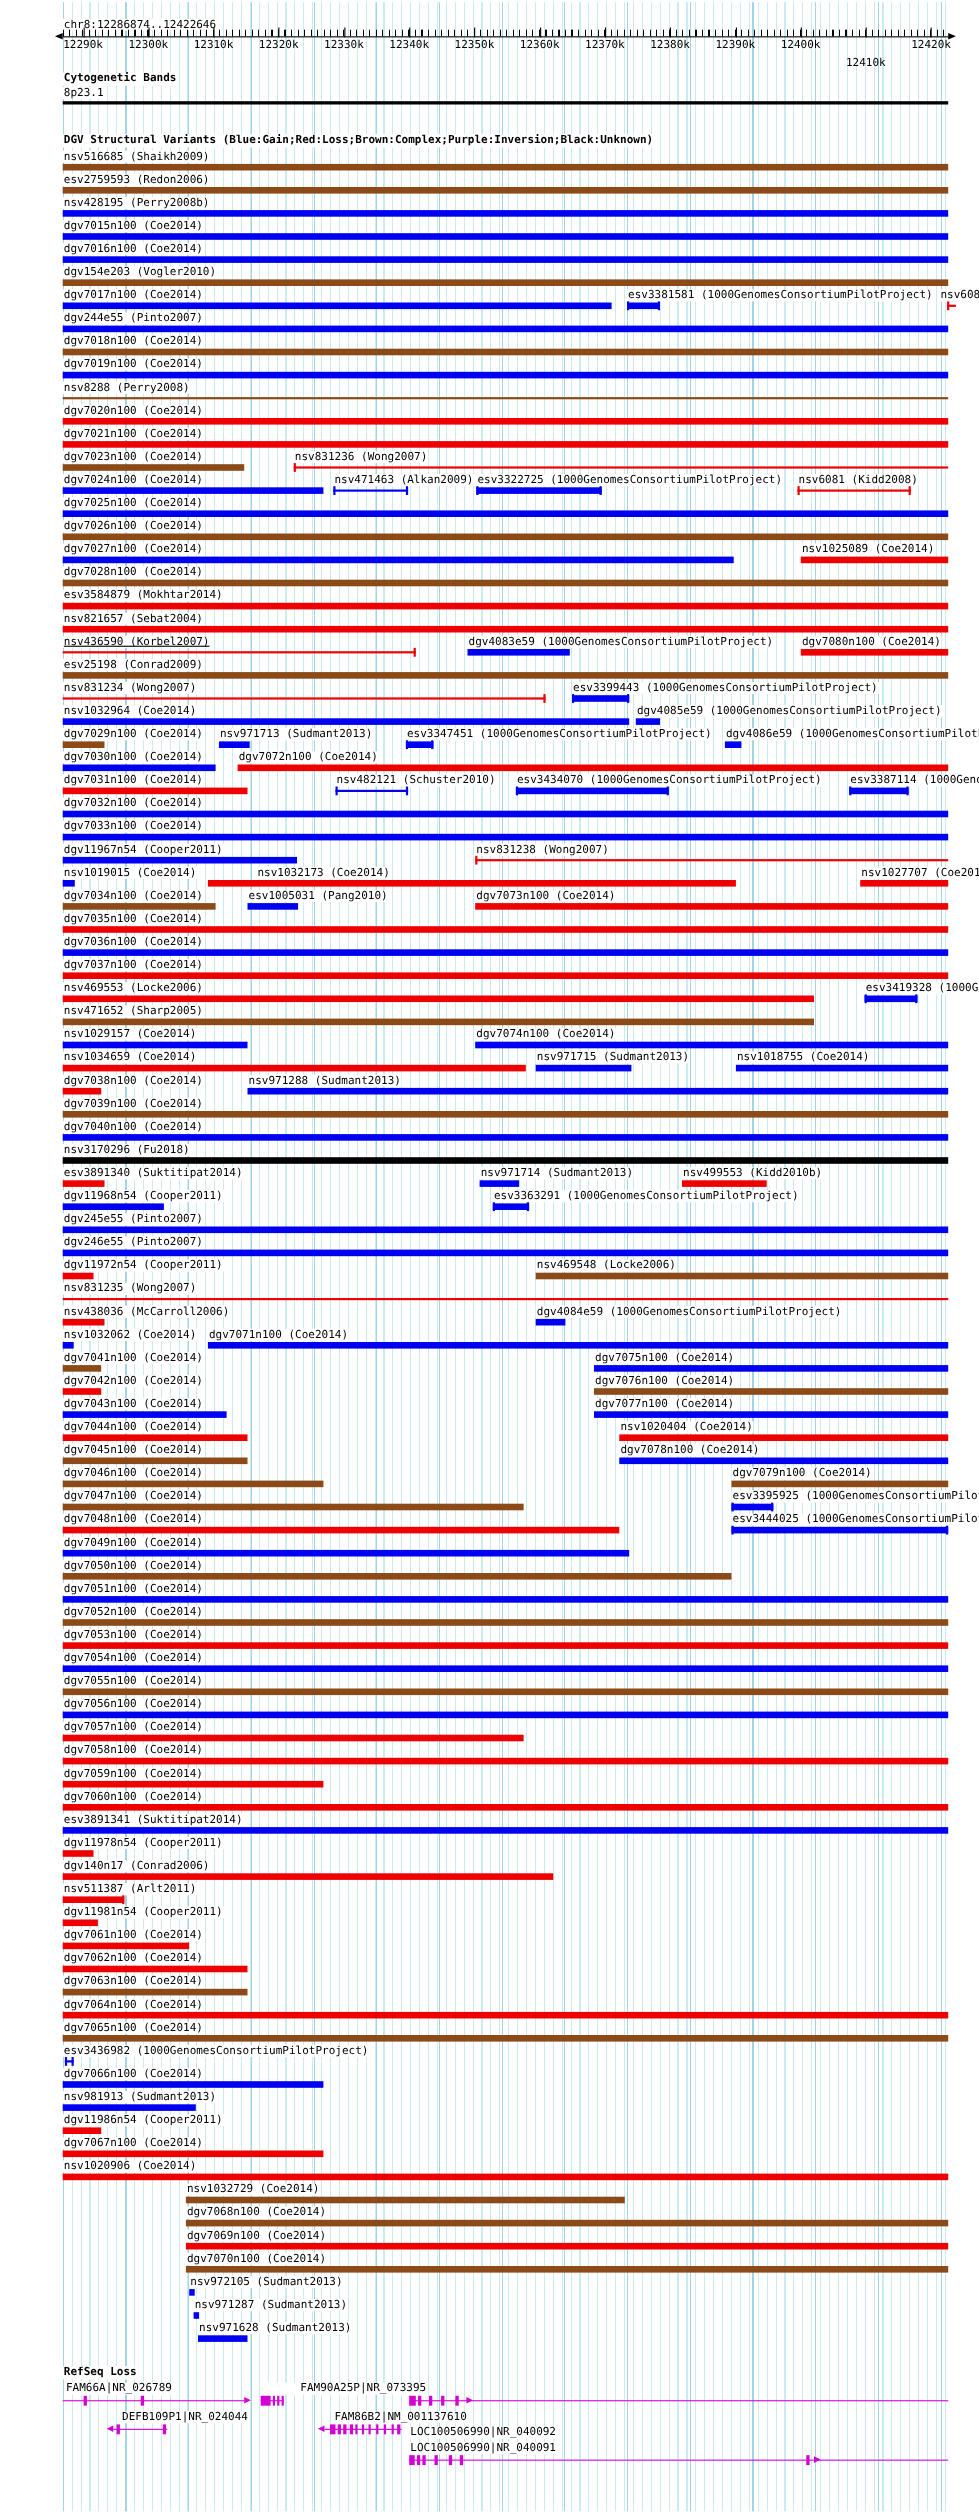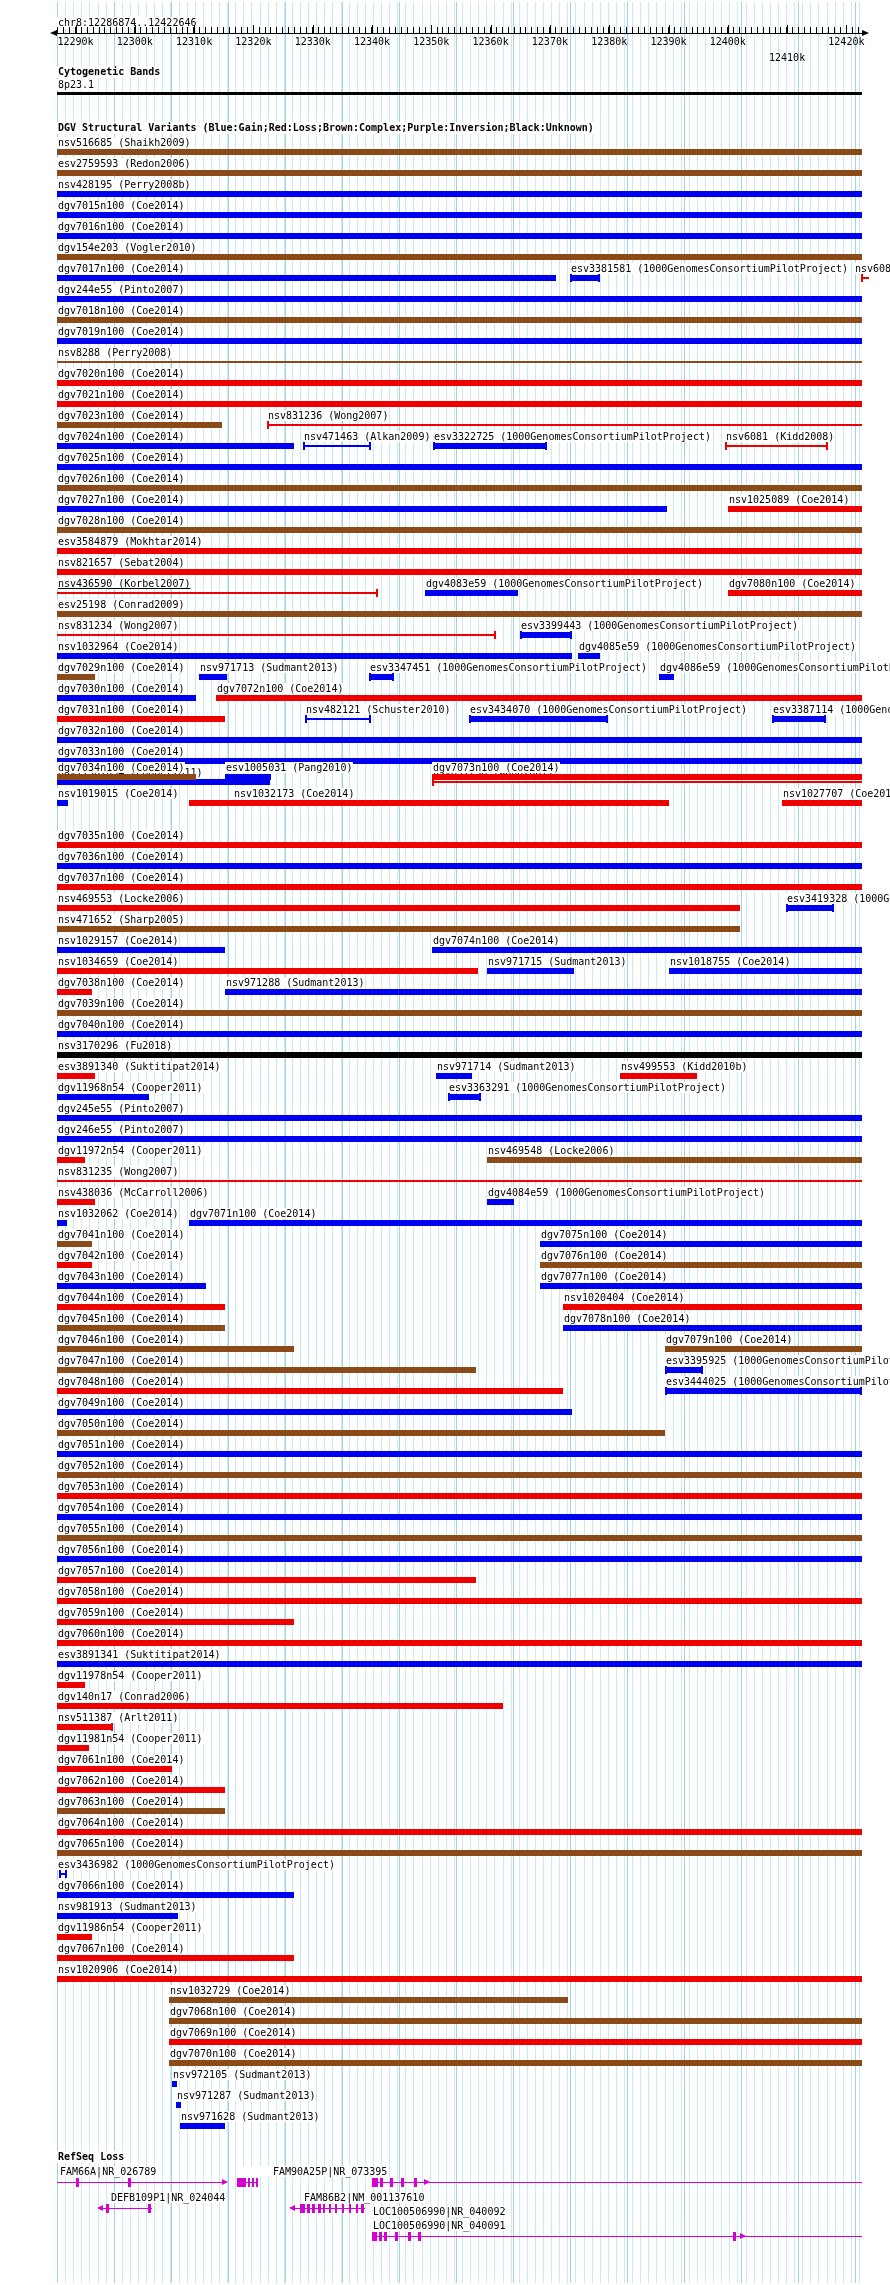--- a/index.html
+++ b/index.html
@@ -288,21 +288,21 @@
         </div>
       </div>
       <div class="vrow" style="top: 788px;">
         <span class="lbl" style="left: 57px;">nsv1019015 (Coe2014)</span>
         <div class="seg" style="left: 57px; width: 11px; top: 12px; height: 6px; background: rgb(0, 0, 240);"></div>
         <span class="lbl" style="left: 189px; margin-left: 44px;">nsv1032173 (Coe2014)</span>
         <div class="seg" style="left: 189px; width: 480px; top: 12px; height: 6px; background: rgb(238, 0, 0);"></div>
         <span class="lbl" style="left: 782px;">nsv1027707 (Coe2014)</span>
         <div class="seg" style="left: 782px; width: 80px; top: 12px; height: 6px; background: rgb(238, 0, 0);"></div>
       </div>
-      <div class="vrow" style="top: 762px;">
+      <div class="vrow" style="top: 809px;">
         <span class="lbl" style="left: 57px;">dgv7034n100 (Coe2014)</span>
         <div class="seg" style="left: 57px; width: 139px; top: 12px; height: 6px; background: rgb(139, 74, 23);"></div>
         <span class="lbl" style="left: 225px;">esv1005031 (Pang2010)</span>
         <div class="seg" style="left: 225px; width: 46px; top: 12px; height: 6px; background: rgb(0, 0, 240);"></div>
         <span class="lbl" style="left: 432px;">dgv7073n100 (Coe2014)</span>
         <div class="seg" style="left: 432px; width: 430px; top: 12px; height: 6px; background: rgb(238, 0, 0);"></div>
       </div>
       <div class="vrow" style="top: 830px;">
         <span class="lbl" style="left: 57px;">dgv7035n100 (Coe2014)</span>
         <div class="seg" style="left: 57px; width: 805px; top: 12px; height: 6px; background: rgb(238, 0, 0);"></div>

